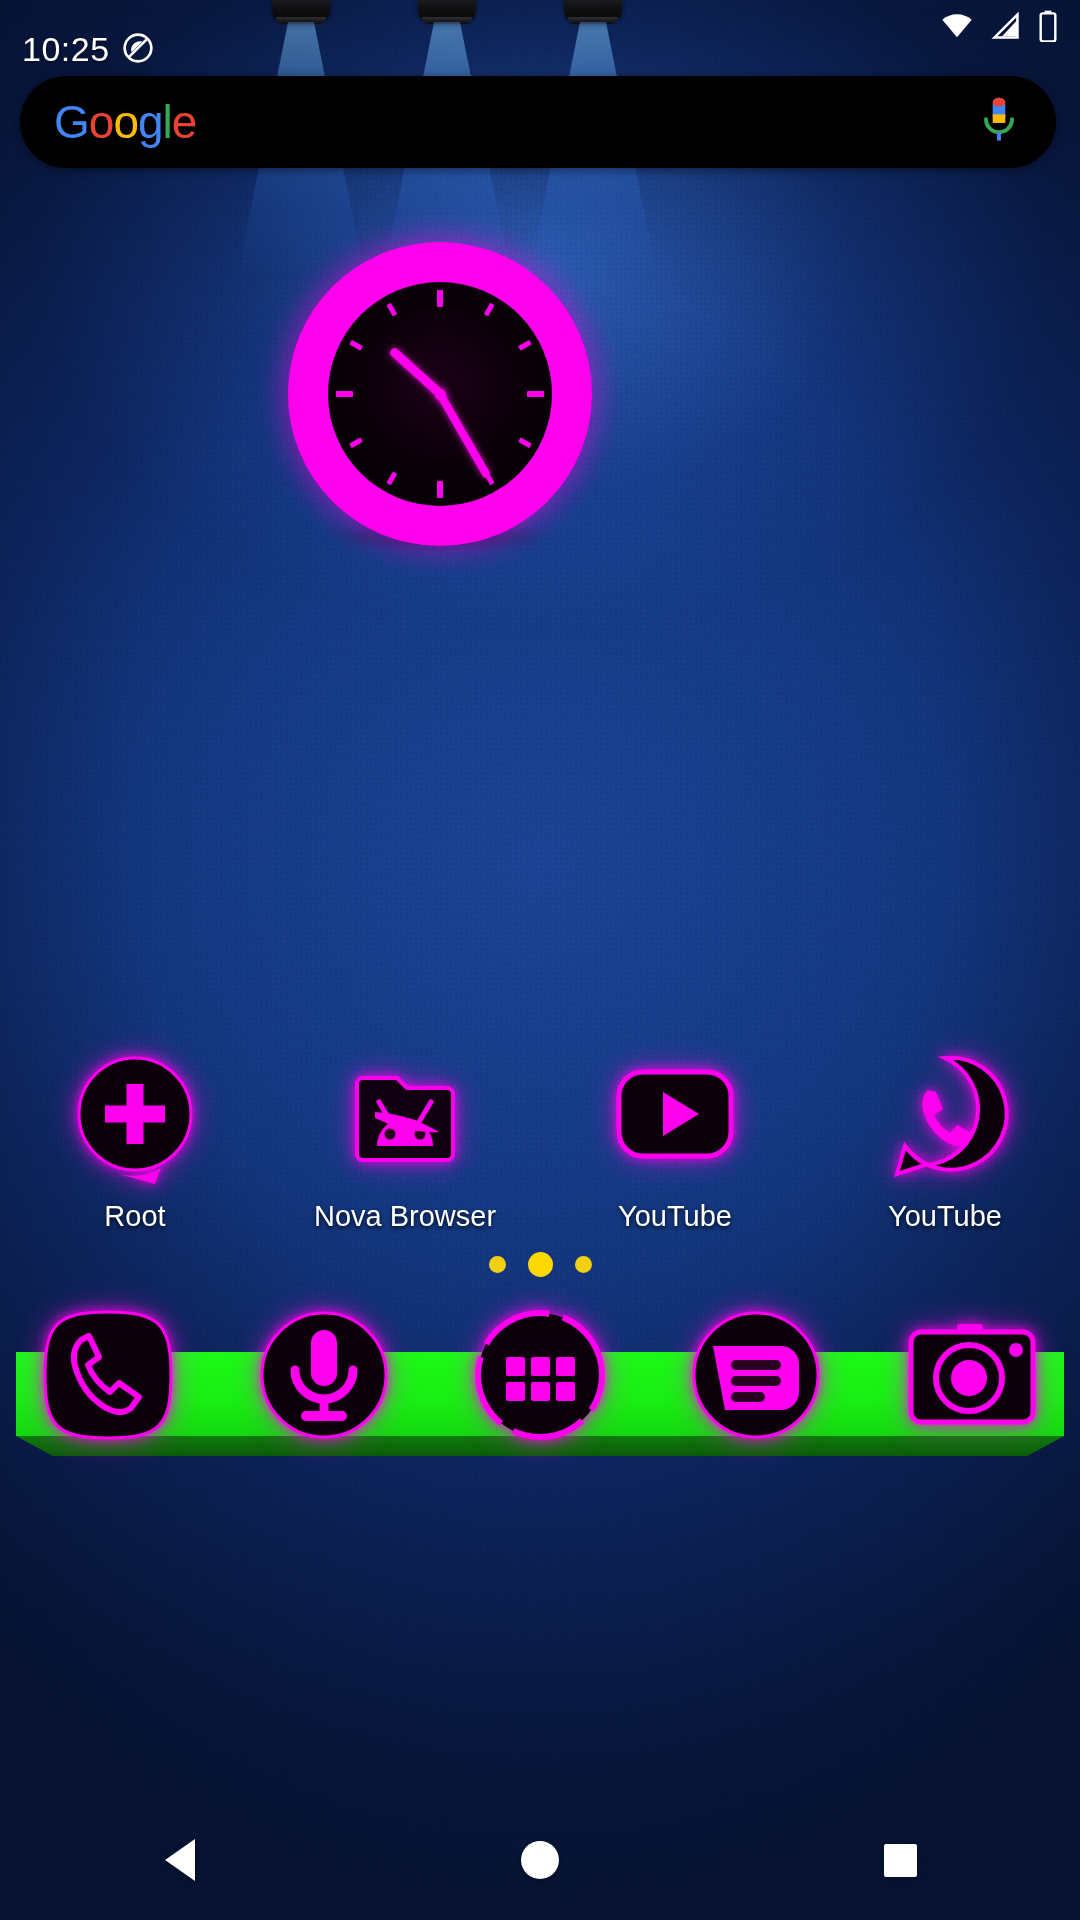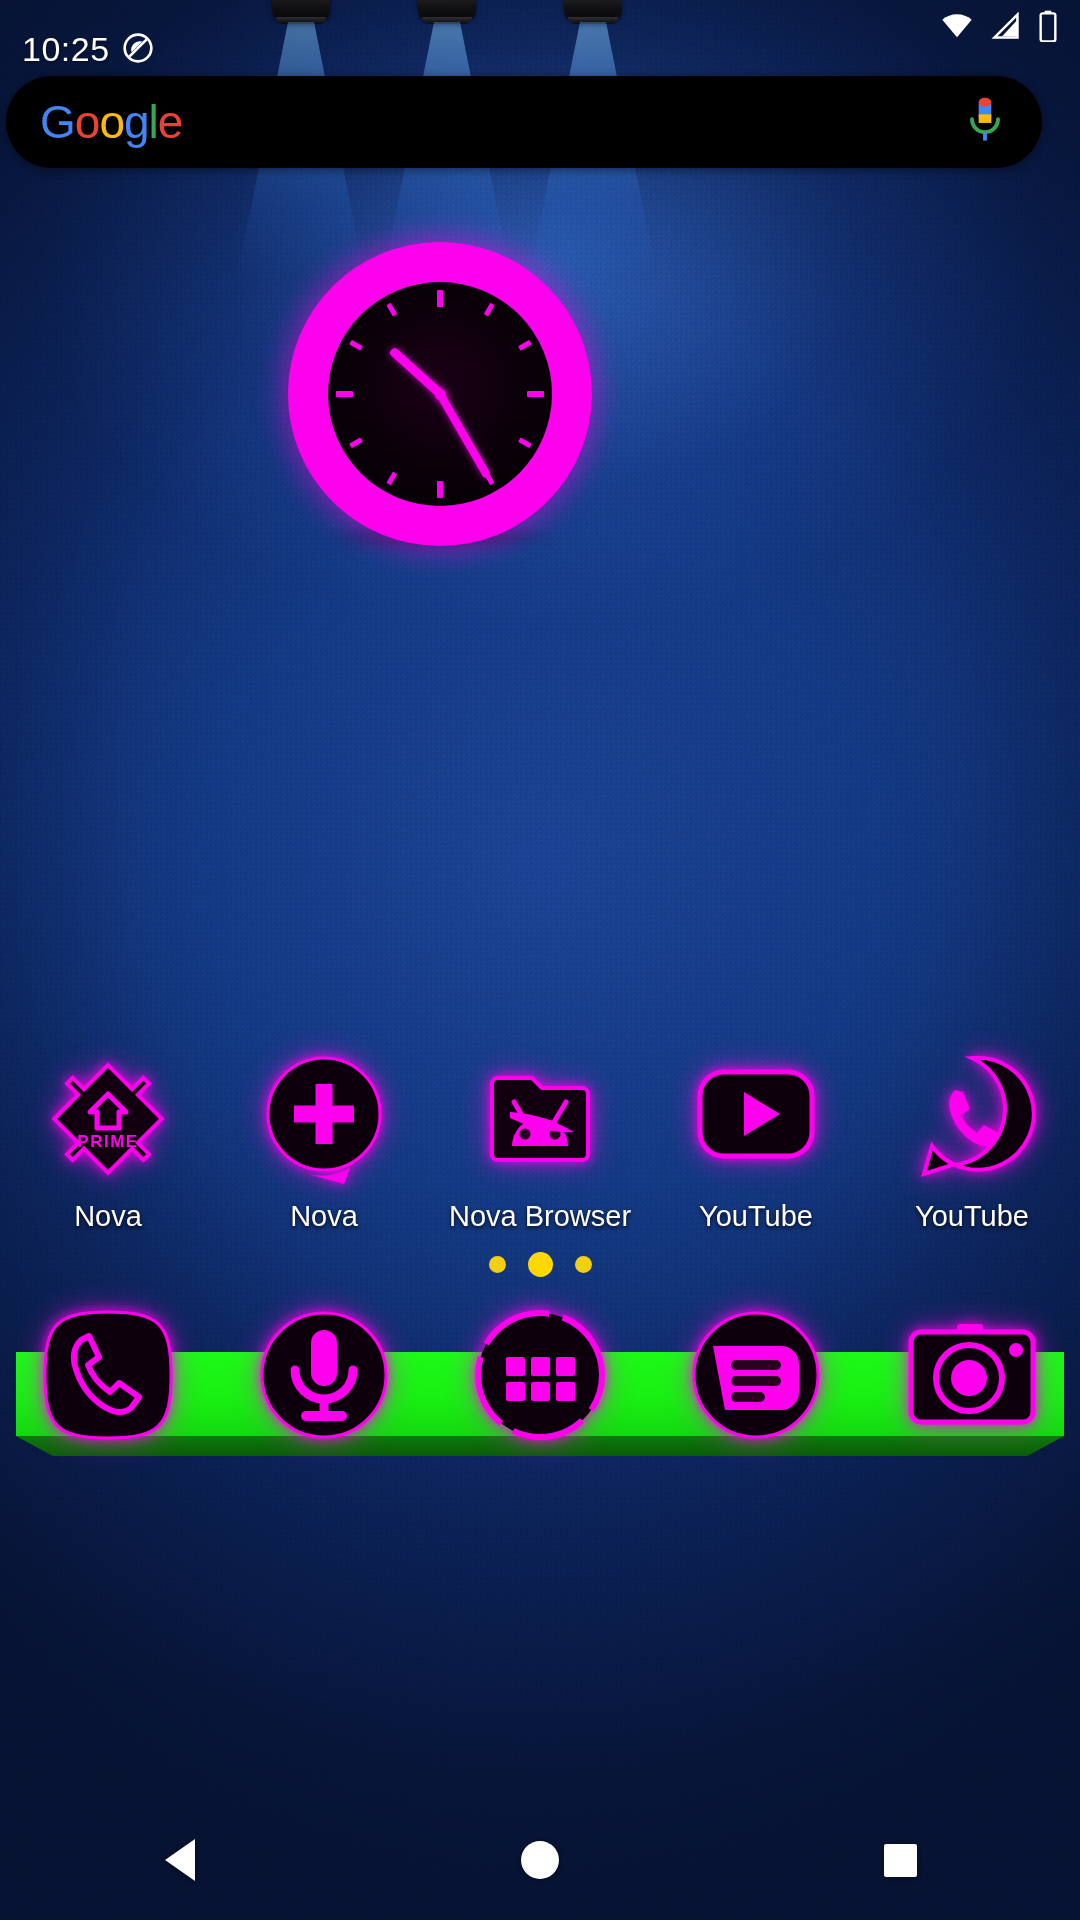--- a/index.html
+++ b/index.html
@@ -70,21 +70,21 @@
   }
   .status-time {
     color:#fff; font-size:34px; letter-spacing:0.5px;
     text-shadow:0 1px 3px rgba(0,0,0,0.6);
   }
   .status-left { display:flex; align-items:center; gap:12px;margin-top:43px; }
   .status-right { margin-left:auto; display:flex; align-items:center; gap:16px; }
 
   
   .searchbar {
-    position:absolute; top:76px; left:6px;
+    position:absolute; top:76px; left:20px;
     width:1036px; height:92px;
     background:#000;
     border-radius:46px;
     display:flex; align-items:center;
     padding:16px 34px;
     z-index:30;
     box-shadow:0 2px 10px rgba(0,0,0,0.45);
   }
   .g-logo { font-size:46px; font-weight:400; letter-spacing:-1px; line-height:1; font-family:"Liberation Sans", sans-serif;}
   .g-b { color:#4285F4; } .g-r { color:#EA4335; } .g-y { color:#FBBC05; } .g-g { color:#34A853; }
@@ -299,42 +299,30 @@
       <div class="tick" style="transform:rotate(300deg)"></div>
       <div class="tick" style="transform:rotate(330deg)"></div>
       <div class="hand hour" id="hour-hand" style="transform: rotate(312deg);"></div>
       <div class="hand minute" id="minute-hand" style="transform: rotate(150deg);"></div>
       <div class="hub"></div>
     </div>
   </div>
 
   <div class="appgrid">
 
-    <div class="app">
-      <div class="app-icon-box">
-        <svg class="neon" width="140" height="140" viewBox="0 0 140 140">
-          <g transform="rotate(45 70 70)">
-            <path d="M34 34 h34 v-16 h8 v16 h34 v34 h16 v8 h-16 v34 h-34 v16 h-8 v-16 h-34 v-34 h-16 v-8 h16 z" fill="#120010" stroke="#ff00ee" stroke-width="4"></path>
-          </g>
-          <path d="M70 48 L52 66 h7 v16 h22 v-16 h7 z" fill="none" stroke="#ff00ee" stroke-width="5" stroke-linejoin="round"></path>
-          <text x="70" y="101" font-size="17" font-weight="bold" fill="#ff00ee" text-anchor="middle" font-family="Liberation Sans, sans-serif" letter-spacing="1.5">PRIME</text>
-        </svg>
-      </div>
-      <div class="app-label">Nova</div>
-    </div>
 
     <div class="app">
       <div class="app-icon-box">
         <svg class="neon" width="140" height="140" viewBox="0 0 140 140">
           <circle cx="70" cy="68" r="56" fill="#0d000c" stroke="#ff00ee" stroke-width="3"></circle>
           <path d="M54 128 A56 56 0 0 0 96 122 L90 138 Z" fill="#ff00ee"></path>
           <path d="M70 38 v60 M40 68 h60" stroke="#ff00ee" stroke-width="17" stroke-linecap="butt"></path>
         </svg>
       </div>
-      <div class="app-label">Nova</div>
+      <div class="app-label">Root</div>
     </div>
 
     <div class="app">
       <div class="app-icon-box">
         <svg class="neon" width="140" height="140" viewBox="0 0 140 140">
           <path d="M22 108 V38 a6 6 0 0 1 6 -6 h34 l10 10 h40 a6 6 0 0 1 6 6 v60 a6 6 0 0 1 -6 6 H28 a6 6 0 0 1 -6 -6 z" fill="#120010" stroke="#ff00ee" stroke-width="4"></path>
           <path d="M42 100 a28 28 0 0 1 56 0 z" fill="#ff00ee"></path>
           <line x1="44" y1="56" x2="56" y2="76" stroke="#ff00ee" stroke-width="5" stroke-linecap="round"></line>
           <line x1="96" y1="56" x2="84" y2="76" stroke="#ff00ee" stroke-width="5" stroke-linecap="round"></line>
           <circle cx="55" cy="88" r="5.5" fill="#2a0020"></circle>

